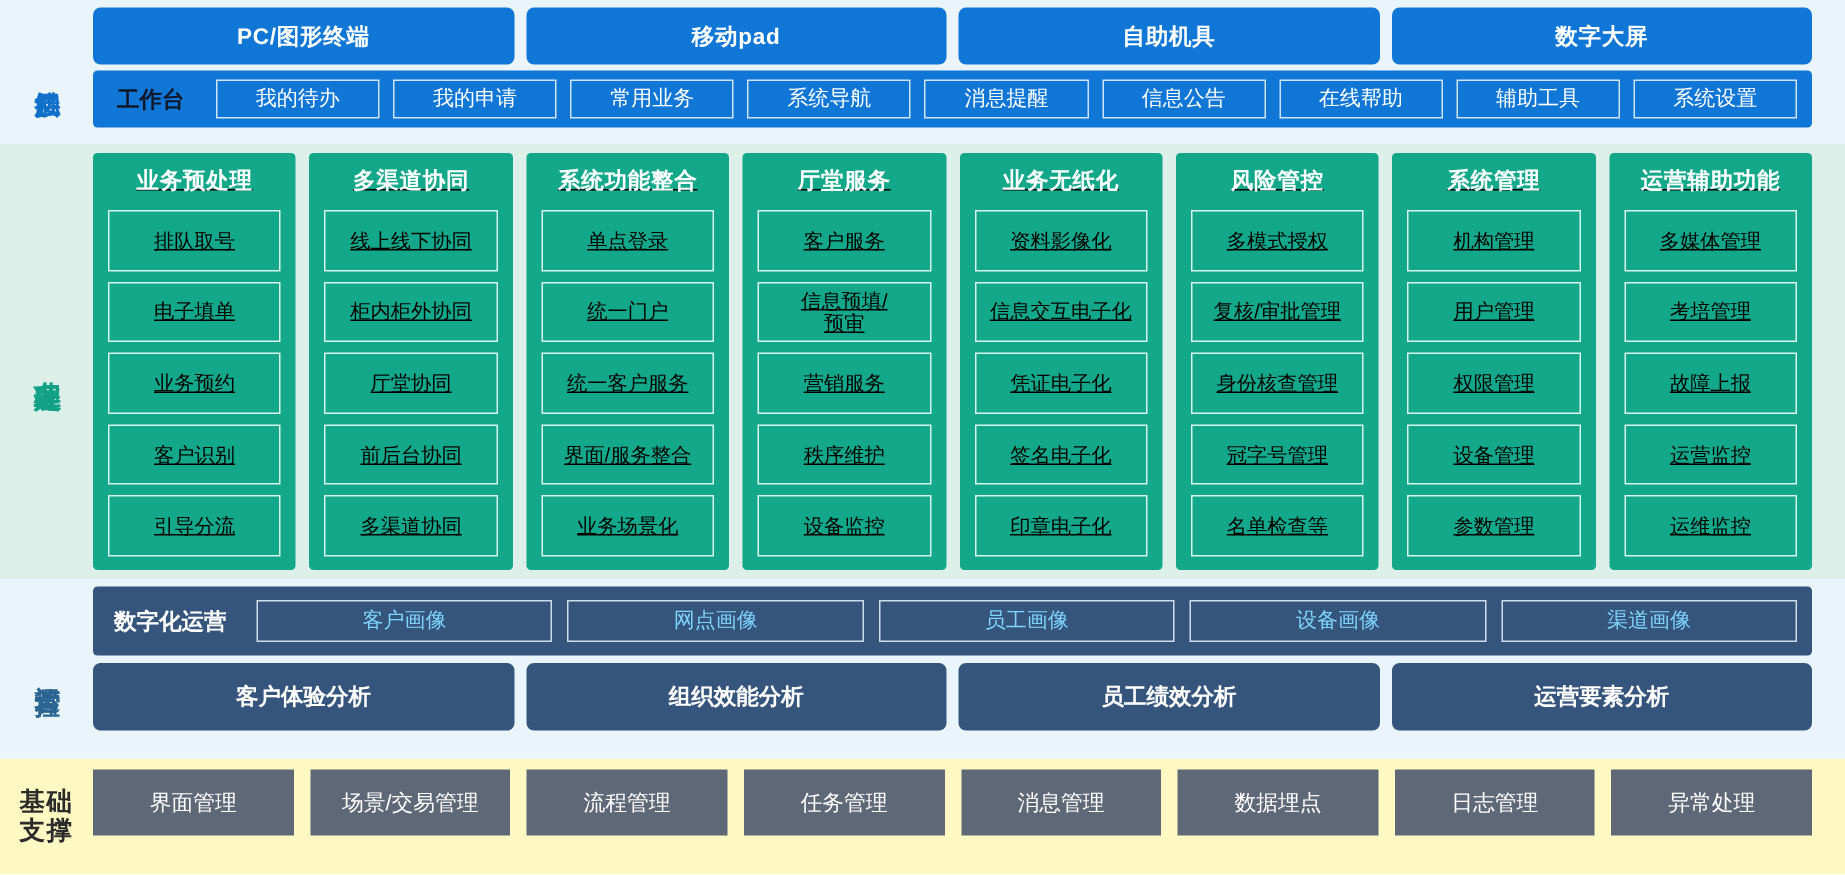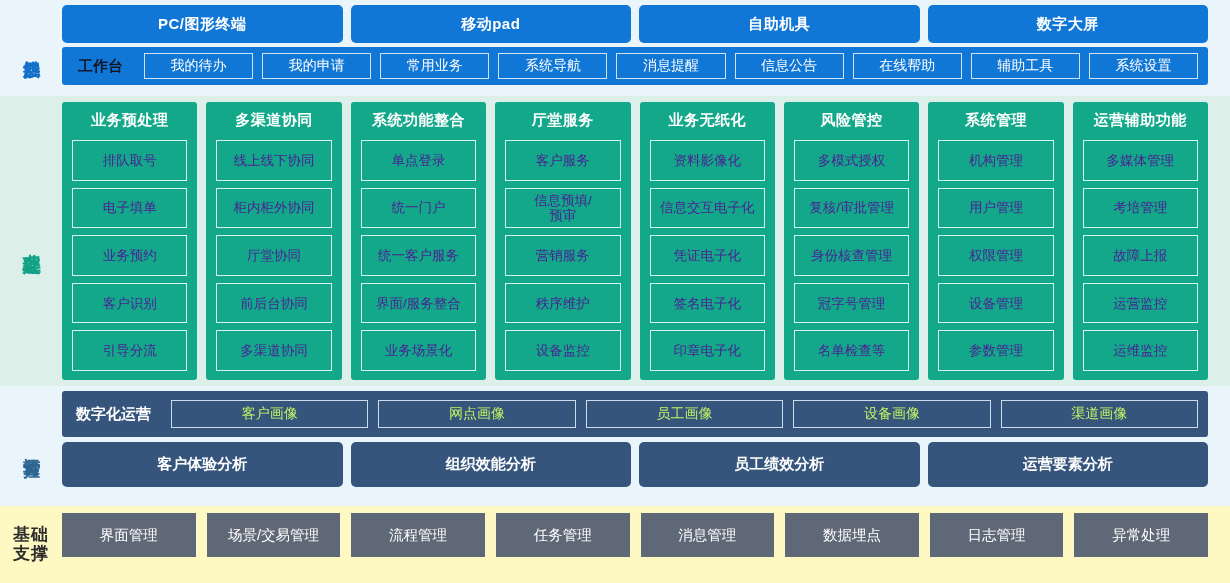--- a/index.html
+++ b/index.html
@@ -42,44 +42,44 @@
     height: 26px; display: flex; align-items: center; justify-content: center;
     font-size: 14px; white-space: nowrap;
   }
 
   
   .l-business { background: #dcefe9; height: 290px; padding: 6px 0; }
   .l-business .layer-label { color: #12a186; font-size: 18px; }
   .biz-body { flex-direction: row; gap: 9px; padding: 0 22px 0 0; }
   .biz-col {
     flex: 1 1 0; background: #13a88a; border-radius: 3px;
-    padding: 7px 10px 9px 10px; display: flex; flex-direction: column; gap: 7px;
+    padding: 7px 10px 9px 10px; display: flex; flex-direction: column; gap: 7px; text-decoration: underline;
   }
   .biz-col-title {
     color: #ffffff; font-size: 15px; font-weight: bold;
     text-align: center; letter-spacing: .5px; padding: 2px 0 3px 0;
   }
   .biz-item {
-    border: 1px solid #d8f2ec; color: #4c1d95;
+    border: 1px solid #d8f2ec; color: #000000;
     flex: 1 1 0; min-height: 28px;
     display: flex; align-items: center; justify-content: center;
     font-size: 13.5px; text-align: center; line-height: 1.12; white-space: pre-line;
   }
 
   
   .l-ops { background: #e9f4fb; height: 120px; padding: 5px 0; }
   .l-ops .layer-label { color: #2b6591; font-size: 17px; }
   .ops-body { gap: 5px; padding: 0 22px 0 0; }
   .ops-row-top {
     background: #36557c; border-radius: 3px; height: 46px;
     display: flex; align-items: center; gap: 10px; padding: 0 10px;
   }
   .ops-title { color: #fff; font-size: 15px; font-weight: bold; padding: 0 10px 0 4px; white-space: nowrap; }
   .ops-chip {
-    flex: 1 1 0; border: 1px solid #cddcea; color: #bef264; height: 28px;
+    flex: 1 1 0; border: 1px solid #cddcea; color: #7dd3fc; height: 28px;
     display: flex; align-items: center; justify-content: center; font-size: 14px;
   }
   .ops-row-bottom { display: flex; gap: 8px; height: 45px; }
   .ops-block {
     flex: 1 1 0; background: #36557c; color: #fff; border-radius: 5px;
     display: flex; align-items: center; justify-content: center;
     font-size: 15px; font-weight: bold;
   }
 
   

